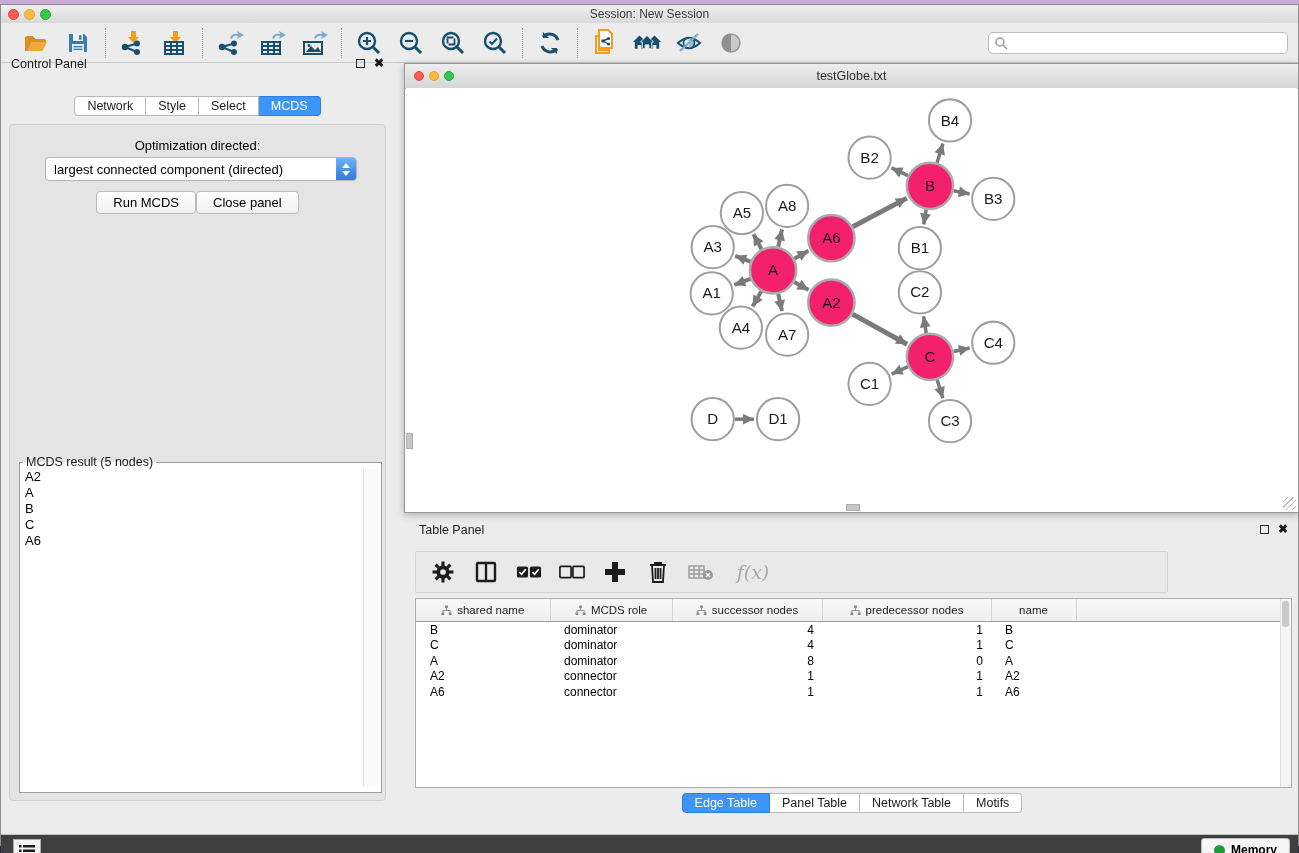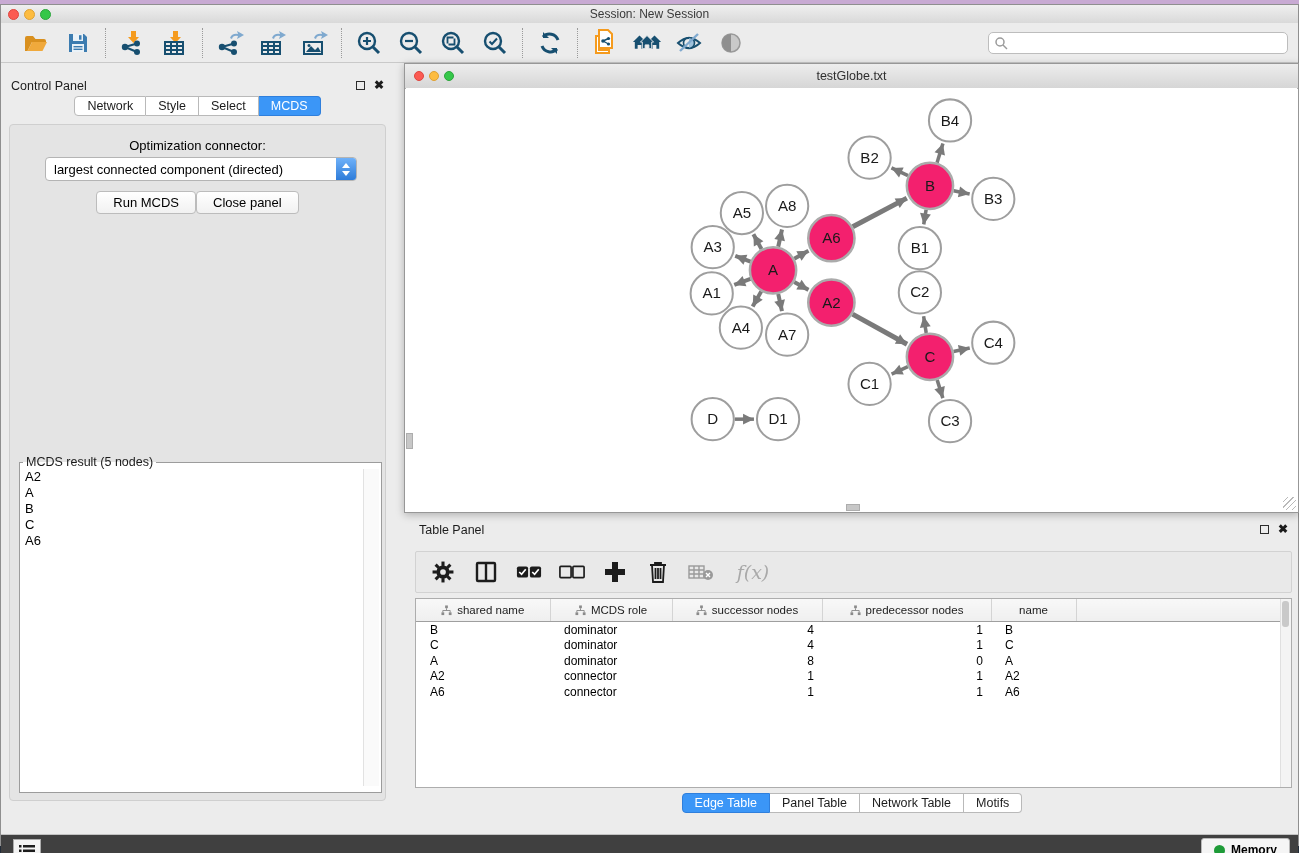--- a/index.html
+++ b/index.html
@@ -26,21 +26,21 @@
            border-bottom:1px solid #C9C9C9;display:flex;align-items:center;padding-left:8px;box-sizing:border-box;}
   .tb-group{display:flex;align-items:center;gap:12px;padding:0 12px;}
   .tb-sep{width:0;height:30px;border-left:1px dotted #9a9a9a;}
   .tb-icon{width:30px;height:28px;display:flex;align-items:center;justify-content:center;cursor:pointer;}
   .search-box{position:absolute;right:10px;top:9px;width:293px;height:20px;background:#fff;
               border:1px solid #BDBDBD;border-radius:5px;display:flex;align-items:center;padding-left:5px;}
   .search-box input{border:none;outline:none;flex:1;font-size:12px;background:transparent;
                     font-family:"Liberation Sans",sans-serif;}
 
   
-  .cp-header{position:absolute;left:0;top:70px;width:393px;height:22px;}
+  .cp-header{position:absolute;left:0;top:48px;width:393px;height:22px;}
   .cp-header .cp-title{position:absolute;left:10px;top:4px;font-size:12.5px;color:#1c1c1c;}
   .panel-btns{position:absolute;right:10px;top:5px;display:flex;gap:9px;align-items:center;}
   .float-box{width:9px;height:9px;border:1.5px solid #2b2b2b;box-sizing:border-box;background:transparent;cursor:pointer;}
   .close-x{font-size:12px;font-weight:bold;color:#1b1b1b;line-height:10px;cursor:pointer;}
 
   .seg{display:flex;}
   .seg .seg-btn{background:#fff;border:1px solid #B9B9B9;border-left-width:0;font-size:12.5px;
                 color:#1c1c1c;padding:0 12px;height:20px;box-sizing:border-box;cursor:pointer;
                 font-family:"Liberation Sans",sans-serif;}
   .seg .seg-btn:first-child{border-left-width:1px;border-radius:4px 0 0 4px;}
@@ -85,21 +85,21 @@
   .net-canvas{position:absolute;top:24px;left:1px;right:1px;bottom:1px;background:#fff;overflow:hidden;}
   .net-canvas svg{display:block;}
   .mini-vthumb{position:absolute;left:0;top:345px;width:5px;height:14px;background:#C7C7C7;border:1px solid #ADADAD;}
   .mini-hthumb{position:absolute;left:440px;bottom:0;width:12px;height:5px;background:#C7C7C7;border:1px solid #ADADAD;}
   .gripper{position:absolute;right:1px;bottom:1px;width:13px;height:13px;
            background:repeating-linear-gradient(135deg,transparent 0 3px,#B9B9B9 3px 4px);}
 
   
   .tp-header{position:absolute;left:403px;top:513px;width:896px;height:24px;}
   .tp-header .tp-title{position:absolute;left:15px;top:5px;font-size:12.5px;color:#1c1c1c;}
-  .tp-toolbar{position:absolute;left:414px;top:546px;width:877px;height:42px;background:#E9E9E9;
+  .tp-toolbar{position:absolute;left:414px;top:546px;width:753px;height:42px;background:#E9E9E9;
               border:1px solid #D2D2D2;border-radius:2px;display:flex;align-items:center;gap:17px;
               padding-left:14px;box-sizing:border-box;}
   .tp-icon{width:26px;height:26px;display:flex;align-items:center;justify-content:center;cursor:pointer;}
   .fx-label{font-family:"DejaVu Serif",serif;font-style:italic;font-size:19px;color:#A9A9A9;}
 
   .node-table-wrap{position:absolute;left:414px;top:593px;width:877px;height:190px;background:#fff;
                    border:1px solid #ADADAD;box-sizing:border-box;overflow:hidden;}
   table.node-table{border-collapse:collapse;width:100%;table-layout:fixed;}
   .node-table th{background:linear-gradient(#F8F8F8,#EFEFEF);border-right:1px solid #D4D4D4;
                  border-bottom:1px solid #9F9F9F;font-size:11.5px;font-weight:normal;color:#1c1c1c;
@@ -301,21 +301,21 @@
     </div>
   </div>
   <div id="cp-tabs" class="seg">
       <button class="seg-btn">Network</button>
       <button class="seg-btn">Style</button>
       <button class="seg-btn">Select</button>
       <button class="seg-btn active">MCDS</button>
     </div>
 
   <div class="cp-body">
-    <div class="opt-label">Optimization connector:</div>
+    <div class="opt-label">Optimization directed:</div>
     <div class="dropdown">
       <div class="dd-text">largest connected component (directed)</div>
       <div class="dd-stepper">
         <div class="tri-up"></div>
           <div class="tri-down"></div>
       </div>
     </div>
     <div class="cp-buttons">
       <button class="mac-btn">Run MCDS</button>
       <button class="mac-btn">Close panel</button>

